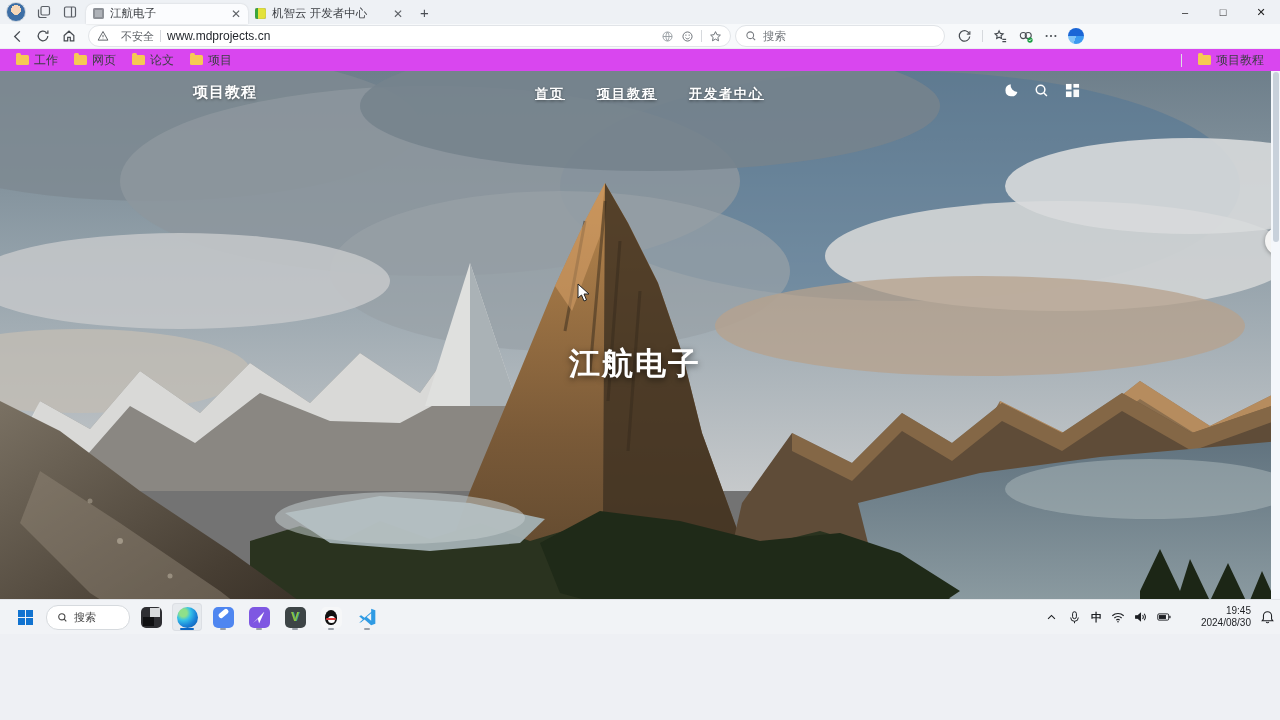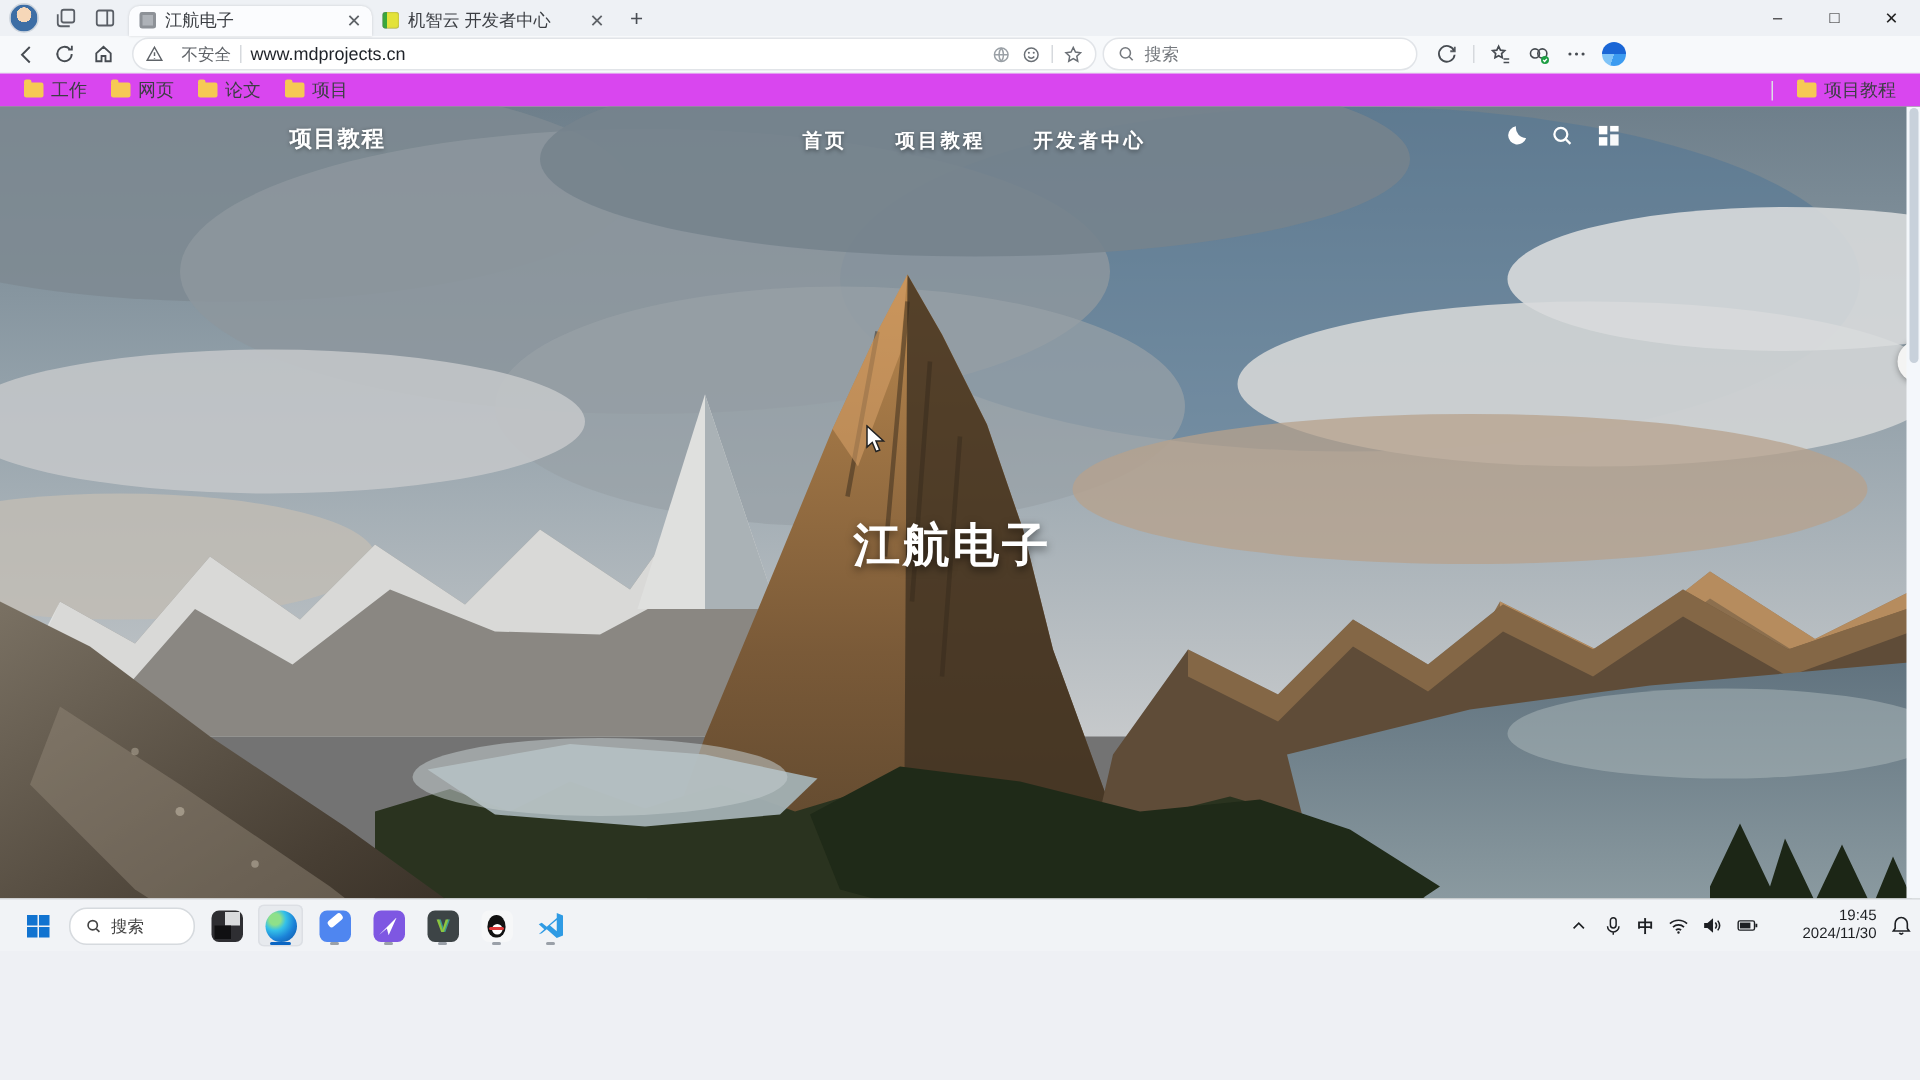--- a/index.html
+++ b/index.html
@@ -39,21 +39,21 @@
   .folder{width:13px;height:10px;background:#f6c954;border-radius:1.5px;position:relative;}
   .folder:before{content:"";position:absolute;top:-2.5px;left:0;width:5px;height:3px;background:#f6c954;border-radius:1.5px 1.5px 0 0;}
   .bm-spacer{flex:1;}
   .bm-div{width:1px;height:13px;background:#dcdfe3;margin:0 8px;}
 
   
   .viewport{position:relative;width:1280px;height:528px;overflow:hidden;background:#737373;}
   .hero-svg{position:absolute;inset:0;}
   .site-header{position:absolute;top:0;left:0;right:0;height:38px;display:flex;align-items:center;color:#fff;}
   .logo{position:absolute;left:193px;top:12px;font-size:15px;font-weight:bold;letter-spacing:1px;text-shadow:0 1px 3px rgba(0,0,0,.4);}
-  .site-nav{position:absolute;left:535px;top:14px;display:flex;gap:32px;font-size:13px;font-weight:bold;letter-spacing:2px;text-shadow:0 1px 3px rgba(0,0,0,.4);}
+  .site-nav{position:absolute;left:535px;top:14px;display:flex;gap:32px;font-size:13px;font-weight:bold;letter-spacing:2px;text-shadow:0 1px 3px rgba(0,0,0,.4);text-decoration:underline;}
   .hdr-icons{position:absolute;right:200px;top:12px;display:flex;gap:16px;color:#fff;}
   .hdr-icons .ic{width:15px;height:15px;}
   .hero-text{position:absolute;left:0;right:10px;top:272px;text-align:center;color:#fff;}
   .hero-title{font-size:31px;font-weight:bold;letter-spacing:2px;text-shadow:0 2px 6px rgba(0,0,0,.55);}
   .hero-sub{margin-top:9px;font-size:19px;letter-spacing:1px;text-shadow:0 1px 4px rgba(0,0,0,.55);}
   .caret{font-weight:normal;}
   .scroll-chevron{position:absolute;left:620px;top:582px;color:#e8e2d4;opacity:.85;}
   .float-btn{position:absolute;right:-13px;top:156px;width:28px;height:28px;border-radius:50%;background:#f4f4f3;box-shadow:0 1px 4px rgba(0,0,0,.35);}
   .page-scrollbar{position:absolute;right:0;top:0;width:9px;height:616px;background:#f4f7fb;}
   .page-scrollbar .thumb{position:absolute;top:1px;left:1.5px;width:6px;height:170px;border-radius:3px;background:#c8d1db;}
@@ -431,21 +431,21 @@
       </div>
       <div class="ic">
         <svg width="15" height="10" viewBox="0 0 18 11" fill="none" stroke="currentColor" stroke-width="1.2">
             <rect x="1" y="1.5" width="14" height="8" rx="1.5"></rect>
             <rect x="2.5" y="3" width="9" height="5" fill="currentColor" stroke="none"></rect>
             <rect x="15.8" y="4" width="1.6" height="3" fill="currentColor" stroke="none"></rect>
           </svg>
       </div>
       <div class="clock">
         <div>19:45</div>
-        <div>2024/11/30</div>
+        <div>2024/08/30</div>
       </div>
       <div class="ic">
         <svg width="13" height="14" viewBox="0 0 16 17" fill="none" stroke="currentColor" stroke-width="1.3">
             <path d="M8 2a5 5 0 0 0-5 5v4l-1.5 2h13L13 11V7a5 5 0 0 0-5-5z"></path>
             <path d="M6.5 14.5a1.6 1.6 0 0 0 3 0"></path>
           </svg>
       </div>
     </div>
   </div>
 </div>

